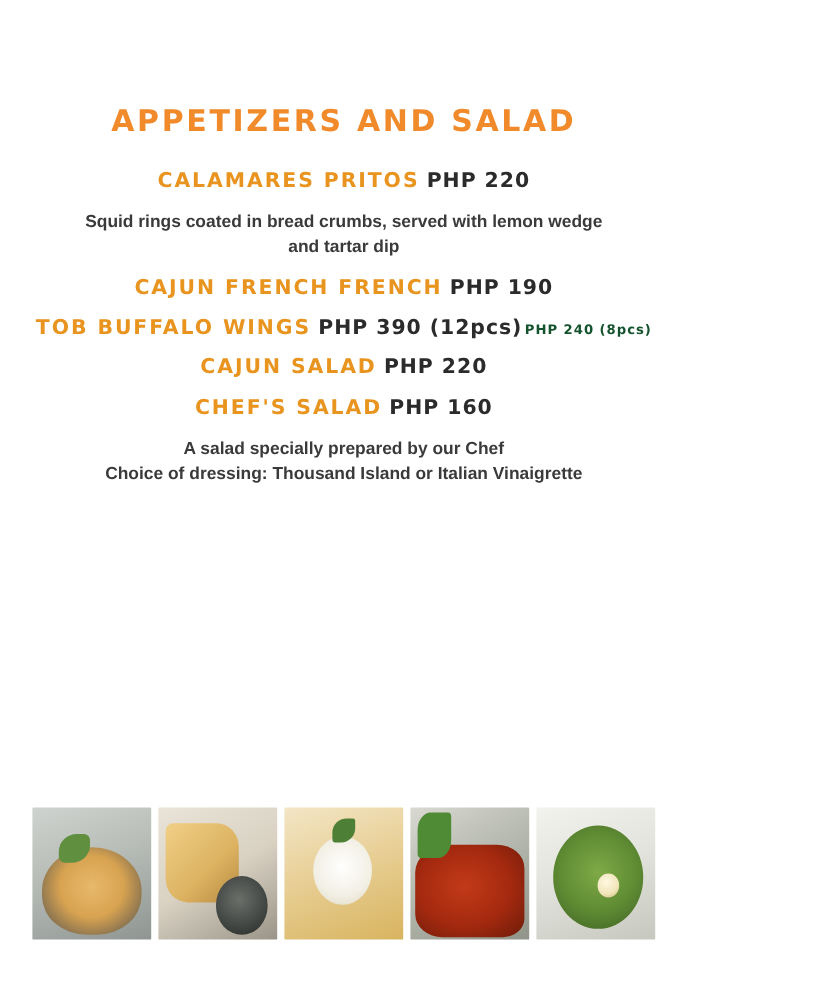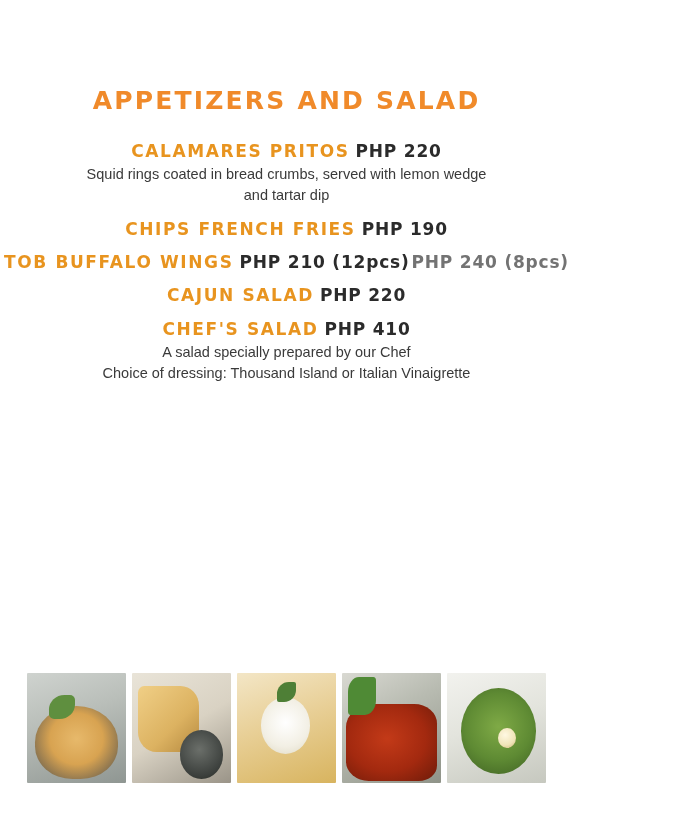--- a/index.html
+++ b/index.html
@@ -45,33 +45,34 @@
   }
   .item-price {
     color: #2b2b2b;
     font-size: 17px;
     font-weight: bold;
     letter-spacing: 0.8px;
     font-family: "DejaVu Sans", sans-serif;
     margin-left: 6px;
   }
   .item-price2 {
-    color: #737373;
-    font-size: 17px;
+    color: #14532d;
+    font-size: 11px;
     font-weight: bold;
     letter-spacing: 0.8px;
     font-family: "DejaVu Sans", sans-serif;
     margin-left: 2px;
   }
   .item-desc {
     color: #3a3a3a;
     font-size: 14.5px;
     line-height: 1.42;
-    margin-top: 3px;
+    margin-top: 14px;
     font-family: "Liberation Sans", sans-serif;
+    font-weight: bold;
   }
   .photo-strip {
     position: absolute;
     left: 27px;
     right: 27px;
     bottom: 44px;
     display: flex;
     gap: 6px;
     height: 110px;
   }
@@ -161,42 +162,42 @@
     <div class="item">
       <span class="item-heading">
         <span class="item-name">CALAMARES PRITOS</span><span class="item-price">PHP 220</span>
       </span>
       <div class="item-desc">Squid rings coated in bread crumbs, served with lemon wedge<br>and tartar dip</div>
     </div>
 
 
     <div class="item">
       <span class="item-heading">
-        <span class="item-name">CHIPS FRENCH FRIES</span><span class="item-price">PHP 190</span>
-      </span>
-    </div>
-
-    <div class="item">
-    </div>
-
-    <div class="item">
-      <span class="item-heading">
-        <span class="item-name">TOB BUFFALO WINGS</span><span class="item-price">PHP 210 (12pcs)</span><span class="item-price2">PHP 240 (8pcs)</span>
+        <span class="item-name">CAJUN FRENCH FRENCH</span><span class="item-price">PHP 190</span>
+      </span>
+    </div>
+
+    <div class="item">
+    </div>
+
+    <div class="item">
+      <span class="item-heading">
+        <span class="item-name">TOB BUFFALO WINGS</span><span class="item-price">PHP 390 (12pcs)</span><span class="item-price2">PHP 240 (8pcs)</span>
       </span>
     </div>
 
     <div class="item">
       <span class="item-heading">
         <span class="item-name">CAJUN SALAD</span><span class="item-price">PHP 220</span>
       </span>
     </div>
 
     <div class="item">
       <span class="item-heading">
-        <span class="item-name">CHEF'S SALAD</span><span class="item-price">PHP 410</span>
+        <span class="item-name">CHEF'S SALAD</span><span class="item-price">PHP 160</span>
       </span>
       <div class="item-desc">A salad specially prepared by our Chef<br>Choice of dressing: Thousand Island or Italian Vinaigrette</div>
     </div>
 
   </div>
 
   <div class="photo-strip">
     <div class="photo p1"></div>
     <div class="photo p2"></div>
     <div class="photo p3"></div>

